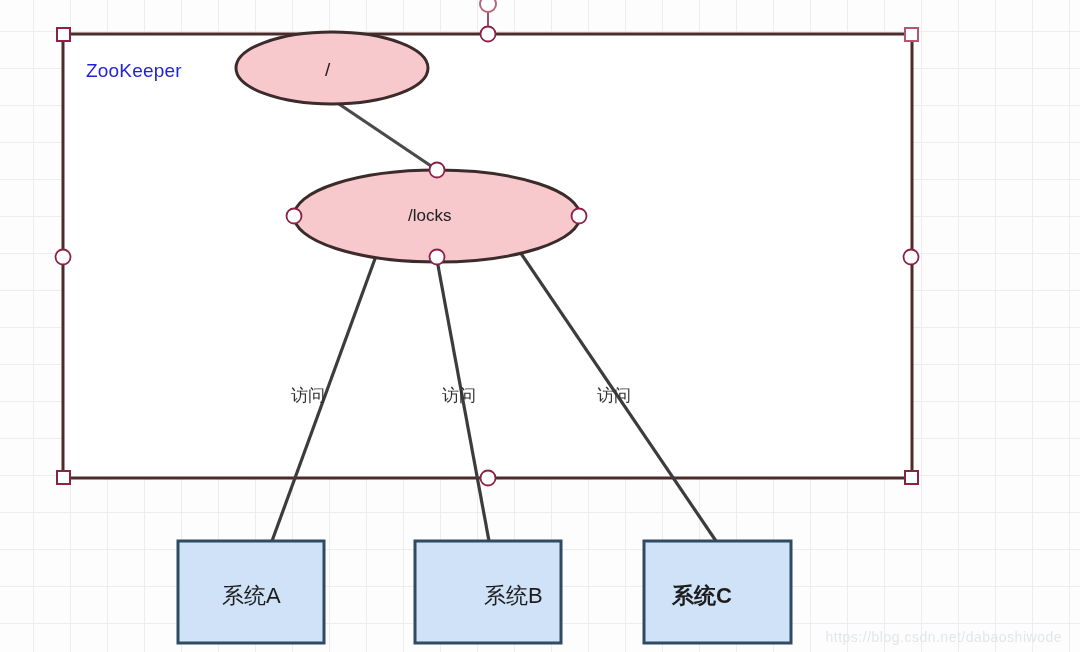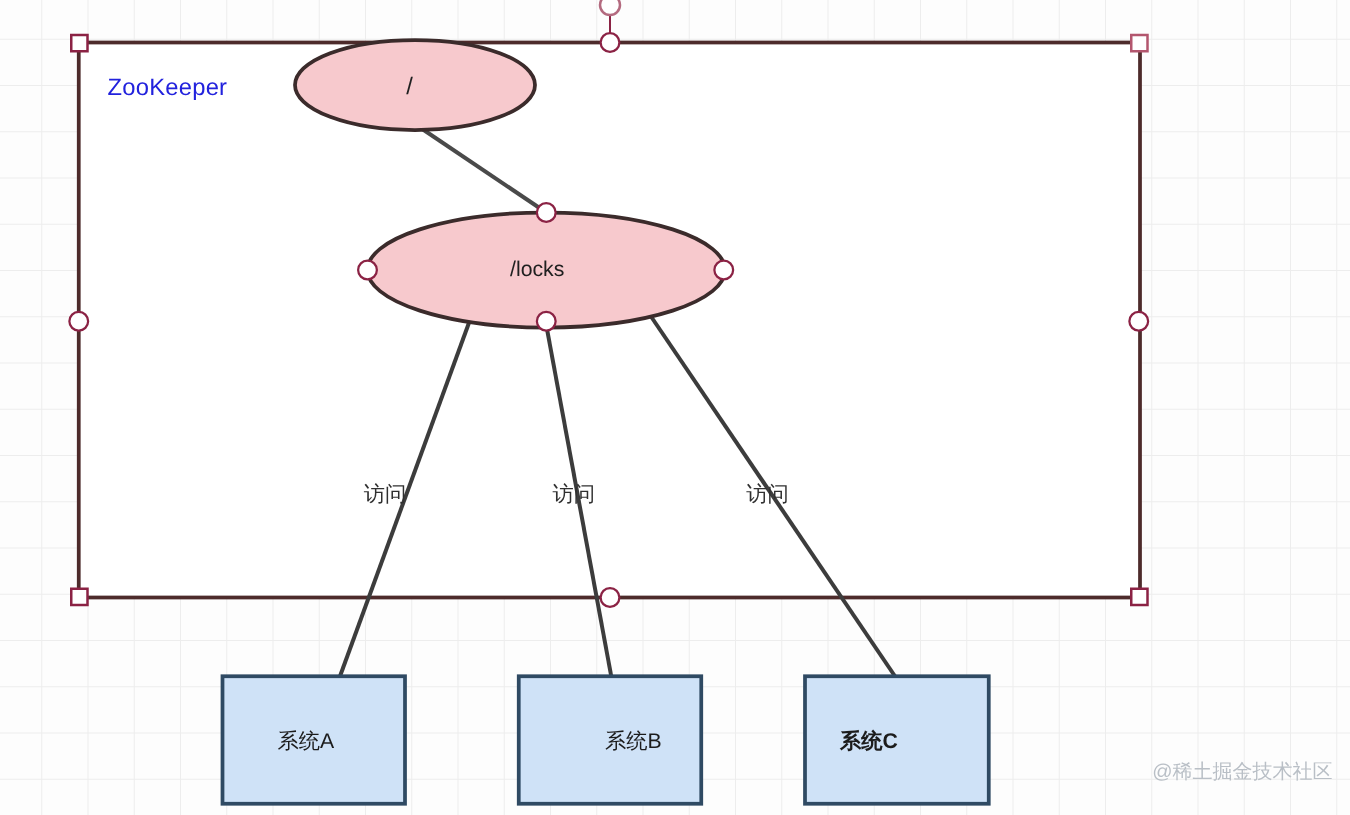--- a/index.html
+++ b/index.html
@@ -42,21 +42,21 @@
   .node-text {
     color: #202020;
     font-size: 17px;
   }
   .edge-text {
     color: #303030;
     font-size: 17px;
   }
   .box-text {
     color: #1c1c1c;
-    font-size: 17px;
+    font-size: 22px;
   }
   #root-text { left: 325px; top: 59px; font-size: 19px; }
   #locks-text { left: 408px; top: 206px; text-align: center; }
   #edge-label-a { left: 291px; top: 384px; }
   #edge-label-b { left: 442px; top: 384px; }
   #edge-label-c { left: 597px; top: 384px; }
   #sysa-text { left: 222px; top: 581px; }
   #sysb-text { left: 460px; top: 581px; margin-left: 24px; }
   #sysc-text { left: 672px; top: 581px; font-weight: bold; }
   #watermark-brand {
@@ -128,16 +128,16 @@
   <div class="lbl edge-text" id="edge-label-b">访问</div>
 
   <div class="lbl edge-text" id="edge-label-c">访问</div>
 
   <div class="lbl box-text" id="sysa-text">系统A</div>
 
   <div class="lbl box-text" id="sysb-text">系统B</div>
 
   <div class="lbl box-text" id="sysc-text">系统C</div>
 
-  <div class="lbl" id="watermark-brand">@稀土掘金技术社区</div>
 
+  <div class="lbl" id="watermark-url">https://blog.csdn.net/dabaoshiwode</div>
 
 </div>
 
 </body></html>

